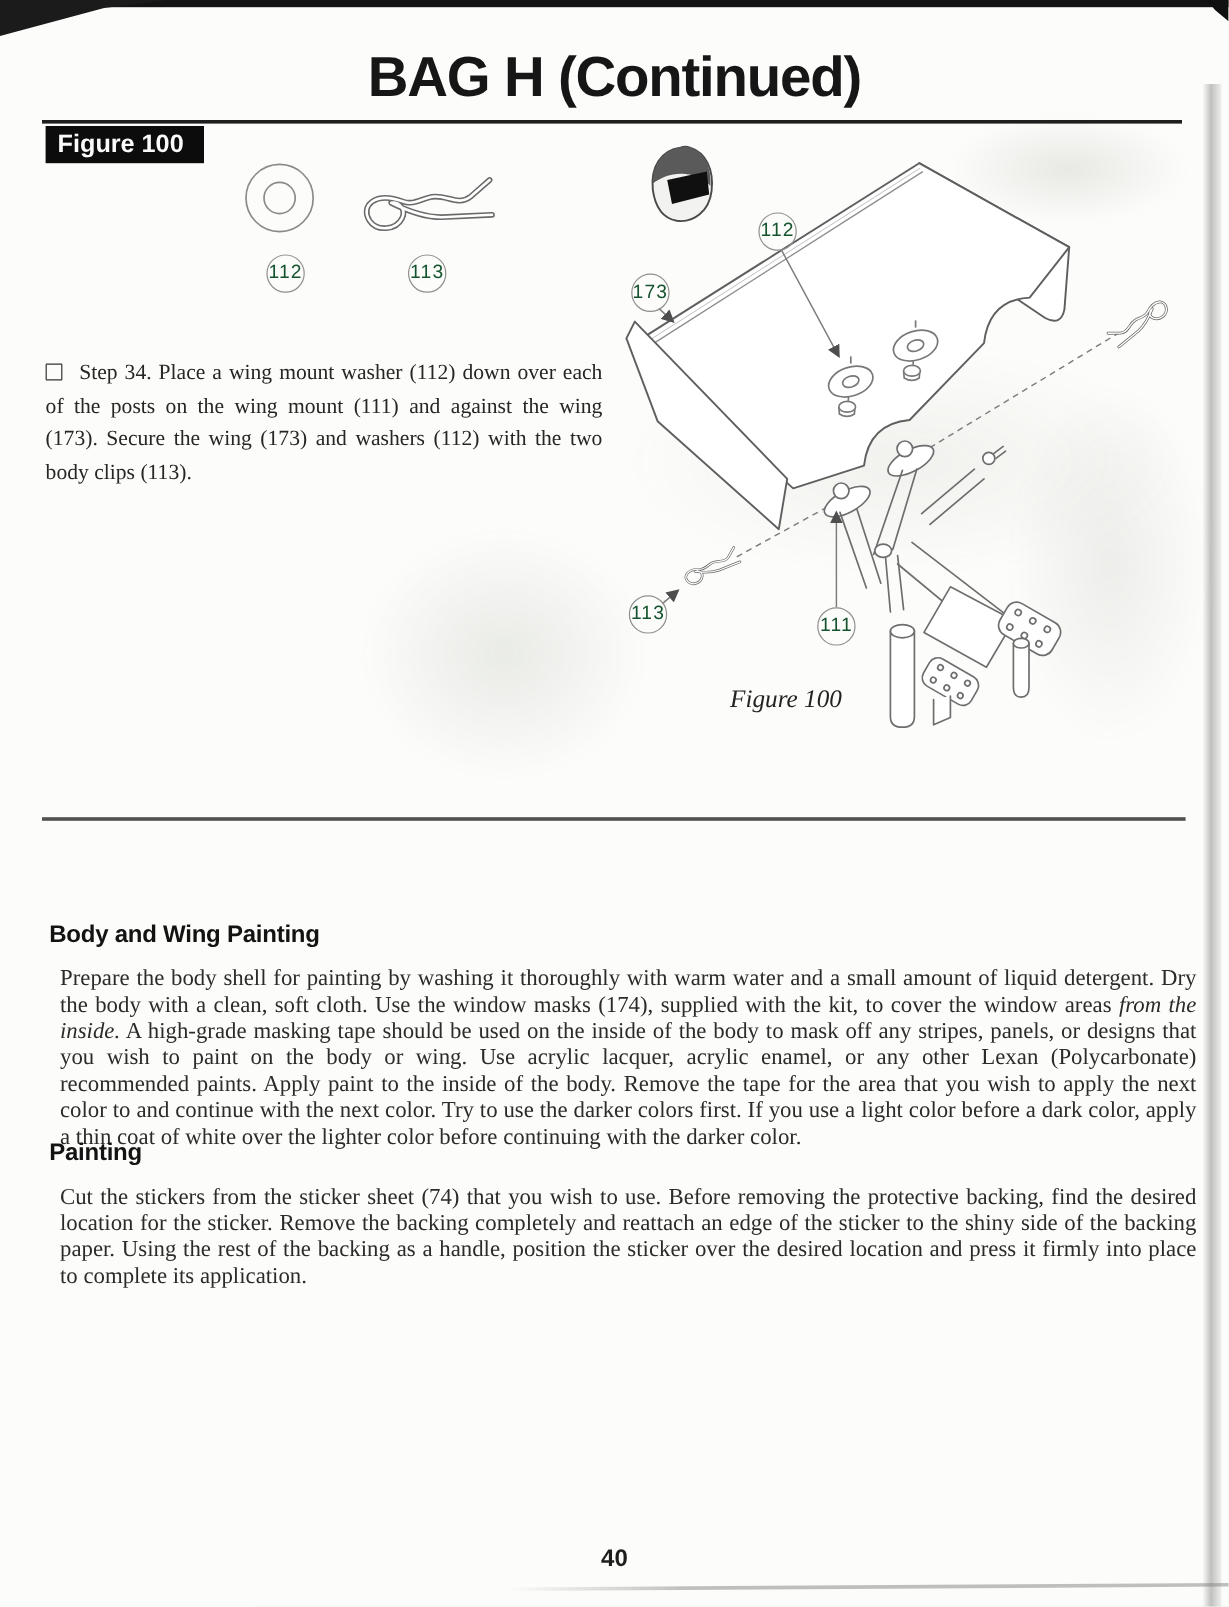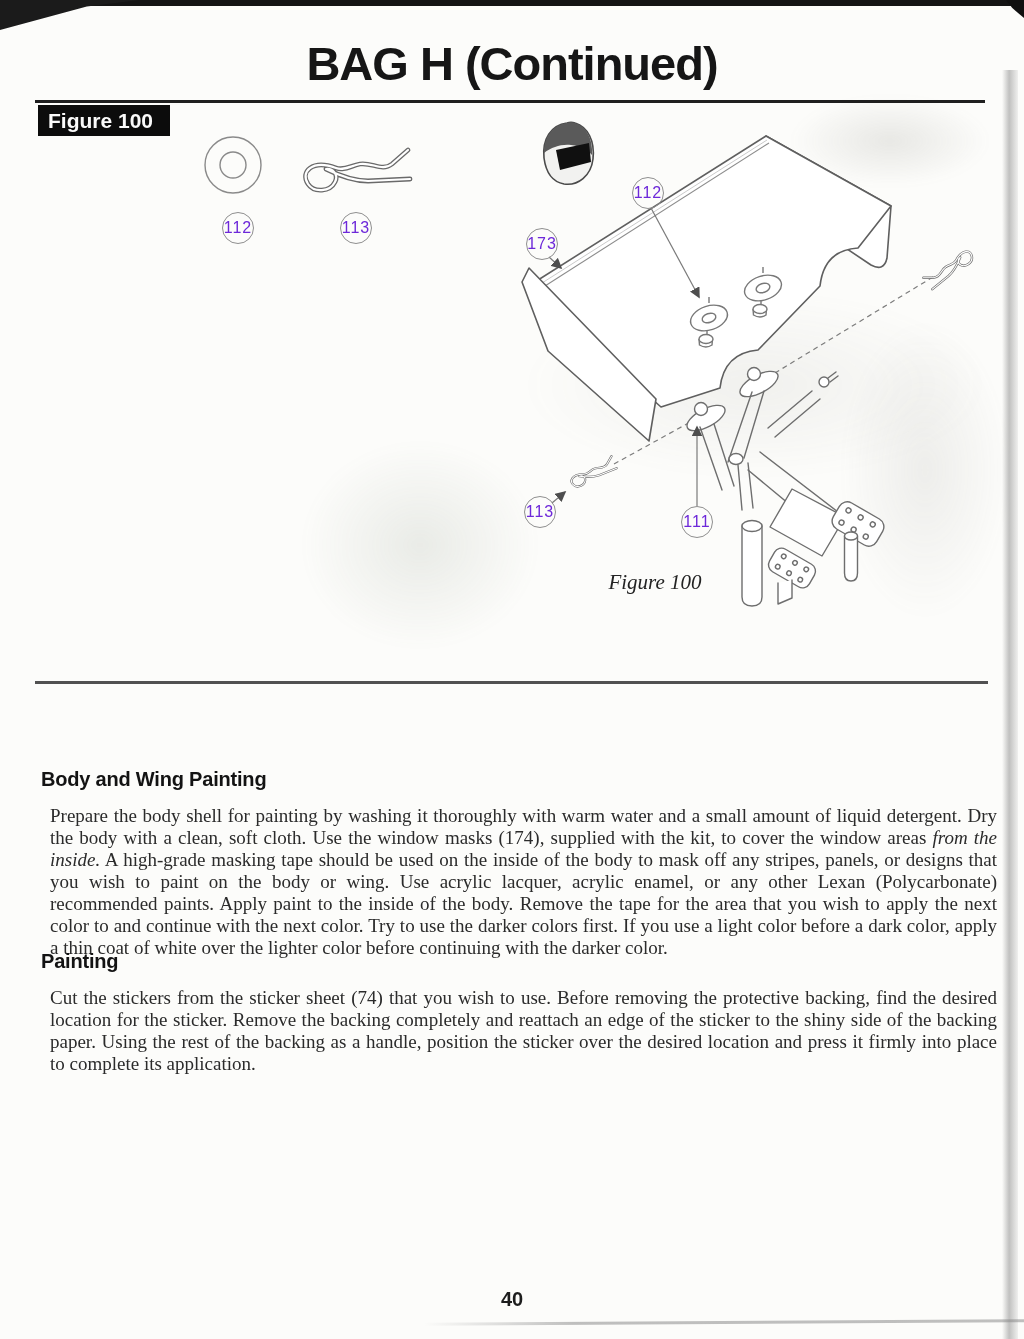--- a/index.html
+++ b/index.html
@@ -39,21 +39,21 @@
     position:absolute;left:38px;top:105px;width:132px;height:31px;
     background:#0c0c0c;color:#fafafa;
     font-family:"Liberation Sans", sans-serif;font-weight:700;font-size:21px;
     line-height:31px;padding-left:10px;box-sizing:border-box;letter-spacing:0;
   }
   
   svg.art{position:absolute;left:0;top:0;}
   .callout{
     position:absolute;width:32px;height:32px;border:1.5px solid #8f8f8f;border-radius:50%;
     box-sizing:border-box;background:transparent;
-    font-family:"Liberation Sans", sans-serif;font-size:16px;color:#6d28d9;
+    font-family:"Liberation Sans", sans-serif;font-size:16px;color:#14532d;
     text-align:center;line-height:29px;letter-spacing:1px;
   }
   .fig-caption{
     position:absolute;left:555px;top:570px;width:200px;text-align:center;
     font-style:italic;font-size:21px;color:#232323;
   }
   
   .steps{position:absolute;left:38px;top:297px;width:464px;
     font-size:18px;line-height:27.5px;text-align:justify;color:#262626;}
   .steps p{margin:0 0 9px 0;}
@@ -213,20 +213,21 @@
   <div class="callout" style="left:222px;top:212px;">112</div>
   <div class="callout" style="left:340px;top:212px;">113</div>
   <div class="callout" style="left:632px;top:177px;">112</div>
   <div class="callout" style="left:526px;top:228px;">173</div>
   <div class="callout" style="left:524px;top:496px;">113</div>
   <div class="callout" style="left:681px;top:506px;">111</div>
 
   <div class="fig-caption">Figure 100</div>
 
   <div class="steps">
+    <p><span class="chk"></span><span>Step 34. Place a wing mount washer (112) down over each of the posts on the wing mount (111) and against the wing (173). Secure the wing (173) and washers (112) with the two body clips (113).</span></p>
   </div>
 
   <div class="divider"></div>
 
   <h2 class="sec-heading h-paint">Body and Wing Painting</h2>
   <p class="bodytext p-paint"><span>Prepare the body shell for painting by washing it thoroughly with warm water and a small amount of liquid detergent. Dry the body with a clean, soft cloth. Use the window masks (174), supplied with the kit, to cover the window areas </span><em>from the inside.</em><span> A high-grade masking tape should be used on the inside of the body to mask off any stripes, panels, or designs that you wish to paint on the body or wing. Use acrylic lacquer, acrylic enamel, or any other Lexan (Polycarbonate) recommended paints. Apply paint to the inside of the body. Remove the tape for the area that you wish to apply the next color to and continue with the next color. Try to use the darker colors first. If you use a light color before a dark color, apply a thin coat of white over the lighter color before continuing with the darker color.</span></p>
 
   <h2 class="sec-heading h-stick">Painting</h2>
   <p class="bodytext p-stick">Cut the stickers from the sticker sheet (74) that you wish to use. Before removing the protective backing, find the desired location for the sticker. Remove the backing completely and reattach an edge of the sticker to the shiny side of the backing paper. Using the rest of the backing as a handle, position the sticker over the desired location and press it firmly into place to complete its application.</p>
 

